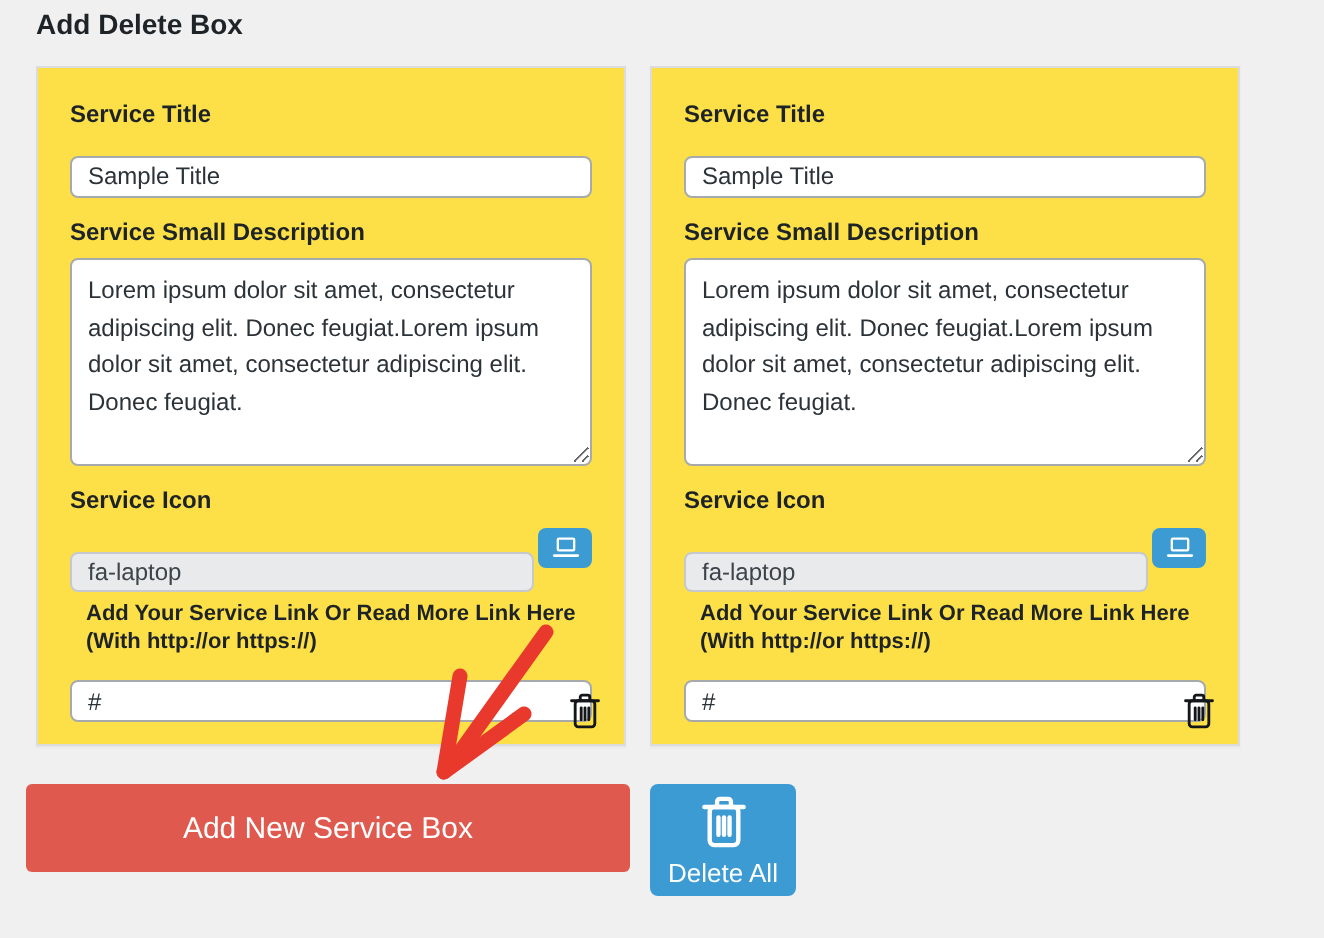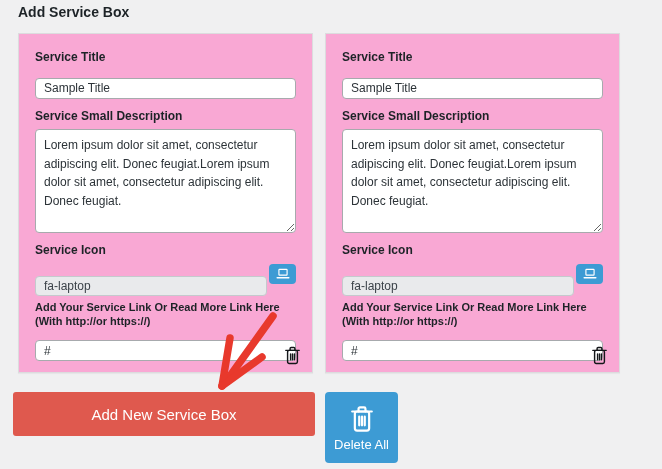--- a/index.html
+++ b/index.html
@@ -14,35 +14,35 @@
   .stage { position: relative; width: 662px; height: 469px; }
 
   .page-heading {
     position: absolute; left: 18px; top: 4px;
     font-size: 14px; font-weight: 700; color: #1d2327;
   }
 
   .card {
     position: absolute; top: 33px;
     width: 295px; height: 340px;
-    background: #f9a8d4;
+    background: #fde047;
     border: 1px solid #dcdcde;
     box-shadow: 0 1px 1px rgba(0,0,0,0.04);
     padding: 16px;
   }
   .card.first  { left: 18px;  }
   .card.second { left: 325px; }
 
   .field-label {
     font-size: 12px; font-weight: 700; color: #1d2327;
     line-height: 1.3; margin: 0 0 5px 0;
   }
   .link-label {
     font-size: 11px; font-weight: 700; color: #1d2327;
-    line-height: 1.3; margin: 2px 0 6px 0;
+    line-height: 1.3; margin: 2px 0 6px 8px;
   }
 
   .text-input {
     display: block; width: 100%;
     height: 21px; padding: 2px 8px;
     font-family: "Liberation Sans", sans-serif;
     font-size: 12px; color: #2c3338;
     background: #fff;
     border: 1px solid #a7aaad; border-radius: 4px;
     margin: 12px 0 10px 0; outline: none;
@@ -87,42 +87,42 @@
   .add-btn {
     position: absolute; left: 13px; top: 392px;
     width: 302px; height: 44px;
     background: #df594e; color: #ffffff;
     border: none; border-radius: 3px;
     font-family: "Liberation Sans", sans-serif;
     font-size: 15px; cursor: pointer;
   }
   .delete-all-btn {
     position: absolute; left: 325px; top: 392px;
-    width: 73px; height: 71px;
+    width: 73px; height: 56px;
     background: #3d9bd4; color: #ffffff;
     border: none; border-radius: 4px;
     display: flex; flex-direction: column;
     align-items: center; justify-content: center;
     gap: 3px; cursor: pointer;
     font-family: "Liberation Sans", sans-serif;
     font-size: 13px; padding: 4px 2px;
   }
 
   .arrow-overlay {
     position: absolute; left: 0; top: 0;
     width: 662px; height: 469px;
     pointer-events: none; z-index: 10;
   }
 </style>
 </head>
 <body>
 
 <div class="stage">
 
-  <div class="page-heading">Add Service Box</div>
+  <div class="page-heading">Add Delete Box</div>
 
   <div class="card first">
     <div class="field-label">Service Title</div>
     <input class="text-input" type="text" value="Sample Title" style="">
 
     <div class="field-label">Service Small Description</div>
     <textarea class="desc-textarea" style="">Lorem ipsum dolor sit amet, consectetur adipiscing elit. Donec feugiat.Lorem ipsum dolor sit amet, consectetur adipiscing elit. Donec feugiat.</textarea>
 
     <div class="field-label">Service Icon</div>
     <div class="icon-row">

